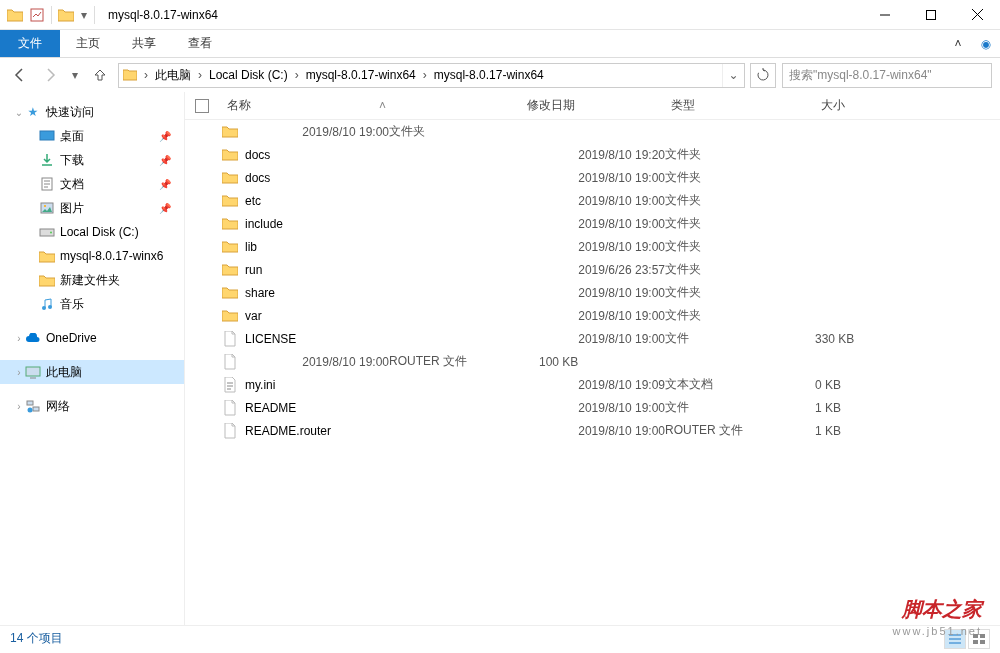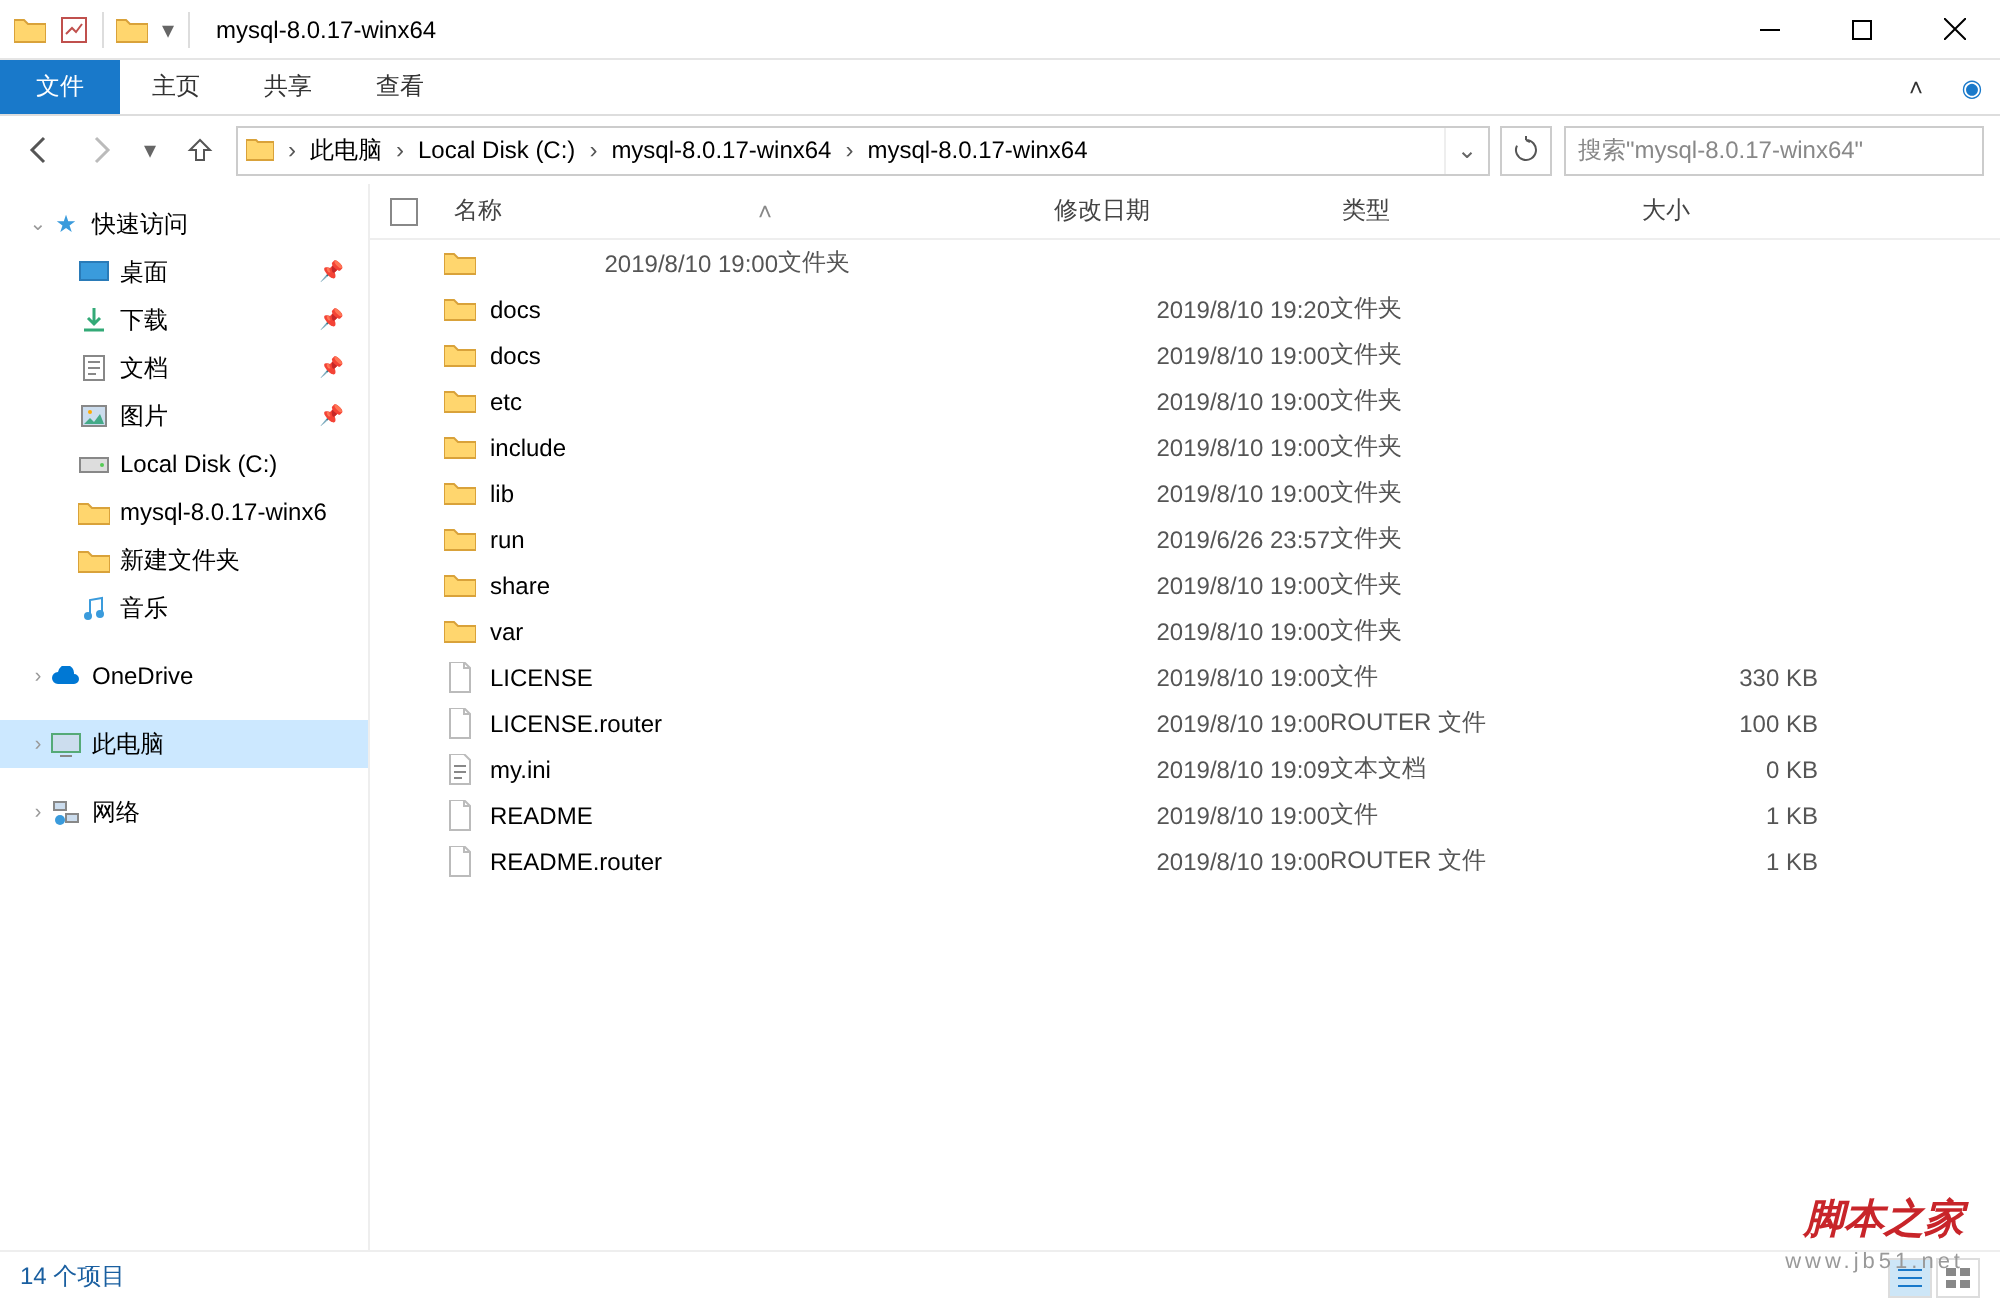--- a/index.html
+++ b/index.html
@@ -49,21 +49,21 @@
 .col-name { width: 300px; }
 .col-date { width: 144px; }
 .col-type { width: 150px; }
 .col-size { width: 100px; text-align: right; justify-content: flex-start; }
 .rows { flex: 1; overflow: auto; }
 .row { height: 23px; display: flex; align-items: center; padding-left: 36px; cursor: default; }
 .row .fico { width: 18px; display: flex; align-items: center; justify-content: center; margin-right: 6px; }
 .row .c-name { width: 276px; }
 .row .c-date { width: 144px; color: #555; text-align: right; }
 .row .c-type { width: 150px; color: #555; }
-.row .c-size { width: 94px; text-align: right; color: #555; }
+.row .c-size { width: 94px; text-align: left; color: #555; }
 
 .status { height: 26px; border-top: 1px solid #eee; display: flex; align-items: center; padding: 0 10px; color: #1a5fa0; }
 .status .viewbtns { margin-left: auto; display: flex; gap: 2px; }
 .status .vb { width: 22px; height: 20px; border: 1px solid #ddd; display: flex; align-items: center; justify-content: center; }
 .status .vb.active { background: #cde6f7; }
 
 .watermark { position: absolute; right: 18px; bottom: 30px; color: #c8252a; font-family: "KaiTi","STKaiti",serif; font-size: 20px; font-weight: bold; font-style: italic; text-shadow: 1px 1px 0 #fff; }
 .wm-url { position: absolute; right: 18px; bottom: 16px; color: #999; font-size: 11px; letter-spacing: 2px; }
 
 svg { display: block; }
@@ -421,21 +421,20 @@
           <span class="c-type">文件</span>
           <span class="c-size">330 KB</span>
         </div>
         <div class="row">
           <span class="fico">
             <svg width="14" height="16">
               <path d="M2 0h7l3 3v12H2z" fill="#fff" stroke="#bbb"></path>
               <path d="M9 0v3h3" fill="none" stroke="#bbb"></path>
             </svg>
           </span>
-          <span class="c-name">LICENSE.router</span>
           <span class="c-date">2019/8/10 19:00</span>
           <span class="c-type">ROUTER 文件</span>
           <span class="c-size">100 KB</span>
         </div>
         <div class="row">
           <span class="fico">
             <svg width="14" height="16">
               <path d="M2 0h7l3 3v12H2z" fill="#fff" stroke="#bbb"></path>
               <path d="M4 6h6M4 9h6M4 12h4" stroke="#888"></path>
             </svg>

